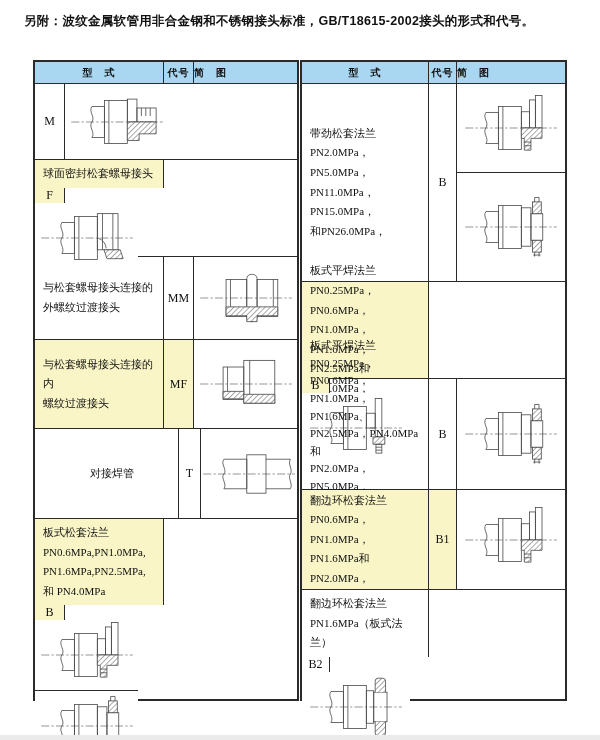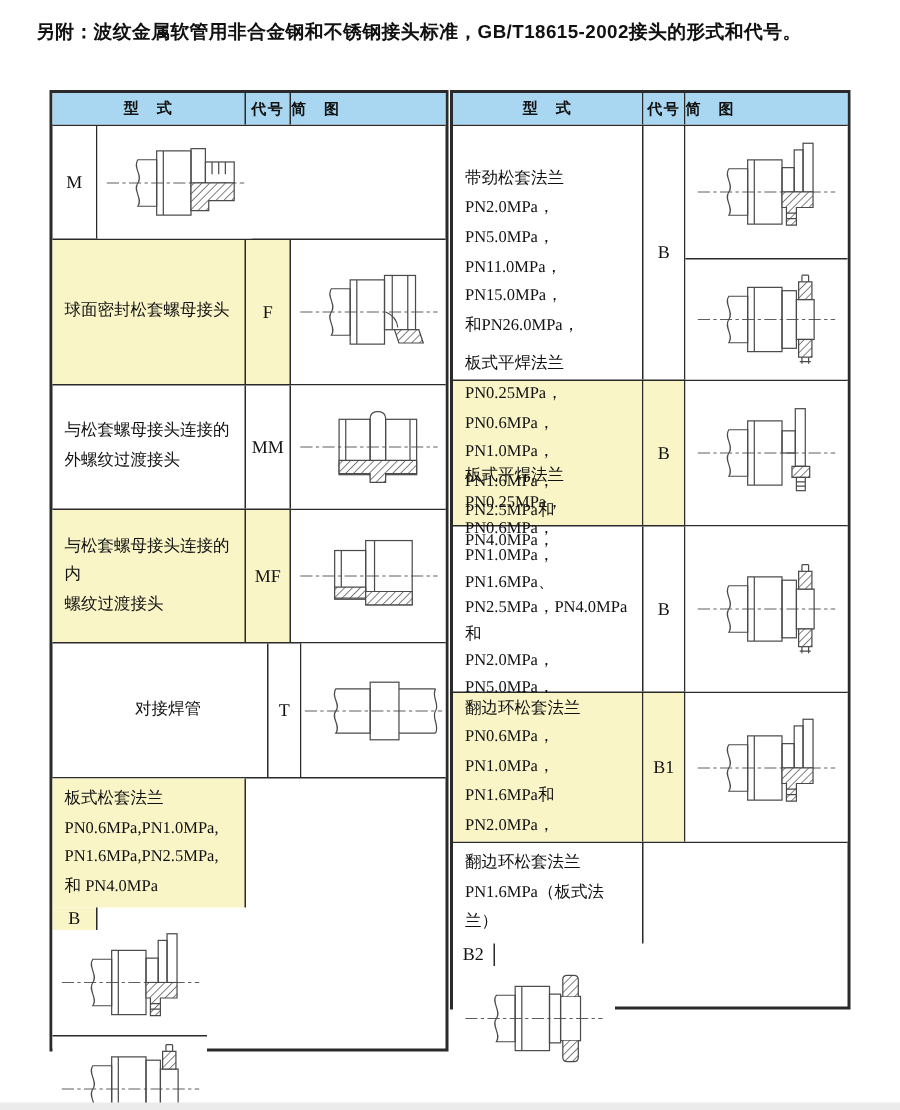--- a/index.html
+++ b/index.html
@@ -37,23 +37,23 @@
   .c-diag .sub.fixed{flex:0 0 88px;}
   .c-diag .sub + .sub{border-top:1px solid #2a2a2a;}
   .c-diag svg{width:96px;height:70px;display:block;}
   
   .hd .c{background:#a9d6f0;justify-content:center;padding:0;}
   .hd .c-type,.hd .c-diag{font-family:"Liberation Serif",serif;}
   .hd .c{font-size:10px;font-weight:bold;color:#111;letter-spacing:1px;}
   
   .hl .c-type,.hl .c-code{background:#f9f5c6;}
   
-  .h22{height:22px;} .h76{height:76px;} .h97{height:97px;} .h83{height:83px;}
+  .h22{height:22px;} .h76{height:76px;} .h97{height:97px;flex-direction:column;} .h83{height:83px;}
   .h89{height:89px;} .h90{height:90px;padding-left:47px;} .h180{height:180px;}
-  .h198{height:170px;} .h111{height:111px;} .h100{height:100px;} .h109{height:109px;}
+  .h198{height:198px;} .h111{height:111px;} .h100{height:100px;} .h109{height:109px;}
   .page-edge{position:absolute;left:0;bottom:0;width:600px;height:5px;background:#ebebeb;}
 </style>
 </head>
 <body>
 
 <div class="title">另附：波纹金属软管用非合金钢和不锈钢接头标准，GB/T18615-2002接头的形式和代号。</div>
 
 <div class="tbl" id="tbl-left">
   <div class="trow hd h22">
     <div class="c c-type">型　式</div>

